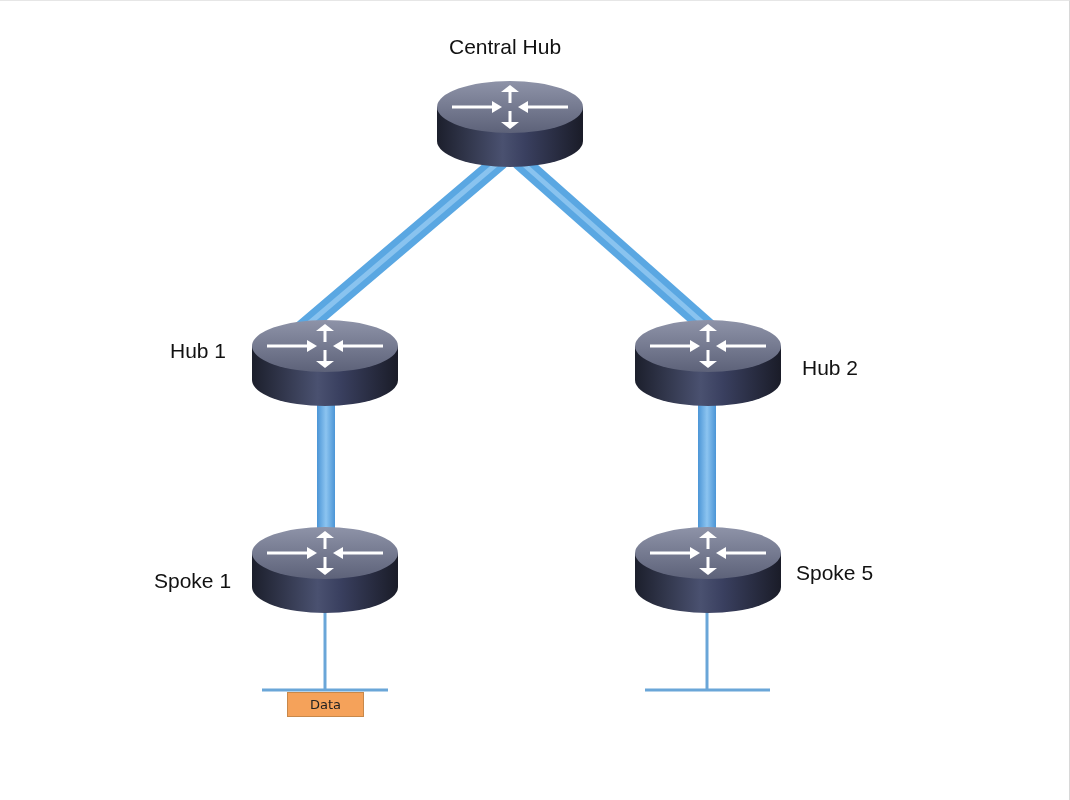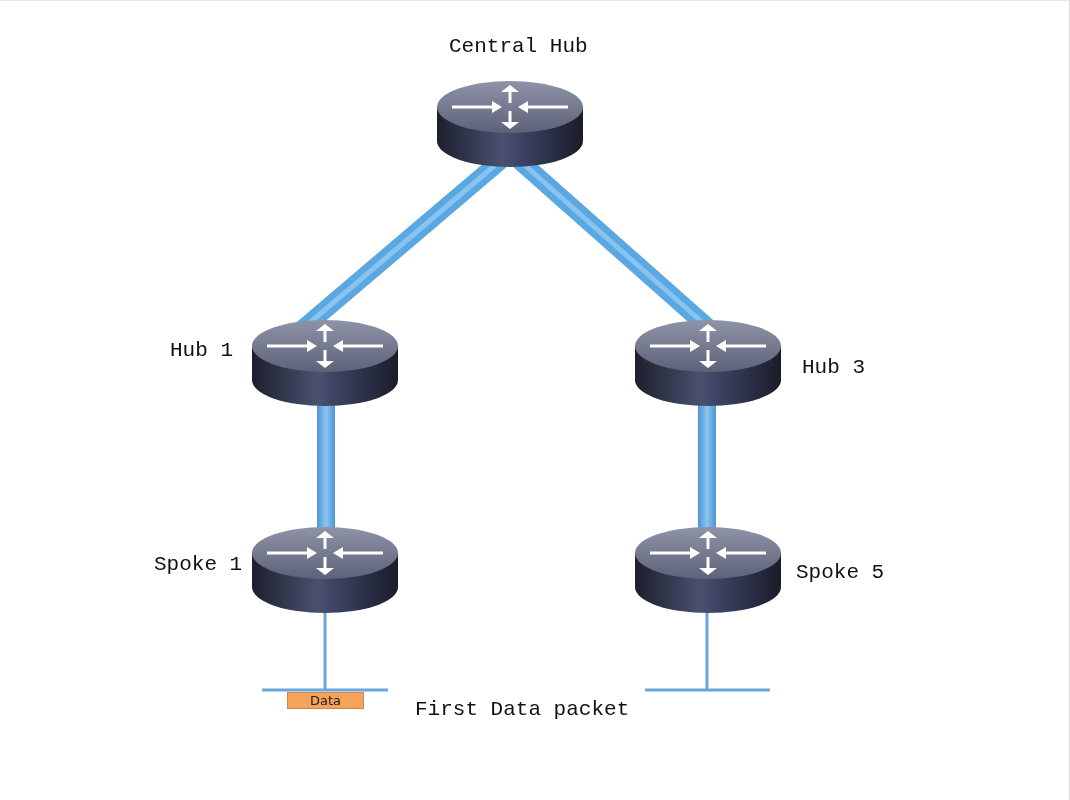--- a/index.html
+++ b/index.html
@@ -1,20 +1,20 @@
 <!DOCTYPE html>
 <html><head>
 <meta charset="utf-8">
 <style>
   html,body{margin:0;padding:0;background:#ffffff;}
   #canvas{position:relative;width:1070px;height:800px;background:#ffffff;overflow:hidden;
     border-right:1px solid #d8d8d8;border-top:1px solid #e6e6e6;box-sizing:border-box;}
   svg{position:absolute;left:0;top:0;}
-  .label{position:absolute;font-family:Liberation Mono, monospace;font-size:21px;color:#111;white-space:nowrap;}
-  .data-box{position:absolute;left:287px;top:691px;width:77px;height:17px;background:#f5a25a;border:1px solid #c8884a;box-sizing:border-box;
+  .label{position:absolute;font-family:Liberation Sans, sans-serif;font-size:21px;color:#111;white-space:nowrap;}
+  .data-box{position:absolute;left:287px;top:691px;width:77px;height:25px;background:#f5a25a;border:1px solid #c8884a;box-sizing:border-box;
     font-family:"DejaVu Sans","Liberation Sans",sans-serif;font-size:13px;color:#222;display:flex;align-items:center;justify-content:center;}
 </style>
 </head>
 <body>
 
 <div id="canvas">
   <svg width="1070" height="800">
     <defs>
       <linearGradient id="linkGrad" x1="0" y1="0" x2="1" y2="0">
         <stop offset="0" stop-color="#4b95d6"></stop>
@@ -126,21 +126,20 @@
             <path d="M 708 530 l -9 7 l 18 0 z" stroke="none"></path>
             <line x1="708" y1="556" x2="708" y2="568"></line>
             <path d="M 708 574 l -9 -7 l 18 0 z" stroke="none"></path>
           </g>
         </g>
       </g>
   </svg>
 
   <div class="label" style="left:449px;top:34px;">Central Hub</div>
   <div class="label" style="left:170px;top:338px;">Hub 1</div>
-  <div class="label" style="left:802px;top:355px;">Hub 3</div>
-  <div class="label" style="left:154px;top:552px;">Spoke 1</div>
+  <div class="label" style="left:802px;top:355px;">Hub 2</div>
+  <div class="label" style="left:154px;top:568px;">Spoke 1</div>
   <div class="label" style="left:796px;top:560px;">Spoke 5</div>
 
   <div class="data-box">
       <span>Data</span>
     </div>
-  <div class="label" style="left:415px;top:697px;">First Data packet</div>
 </div>
 
 </body></html>

